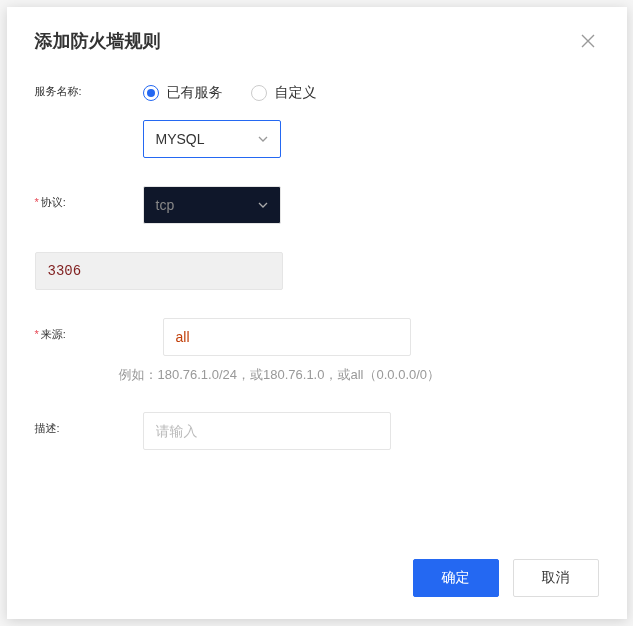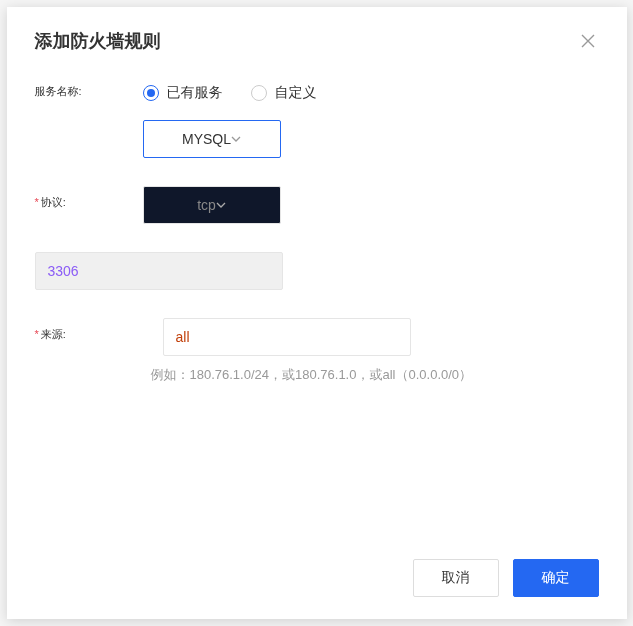--- a/index.html
+++ b/index.html
@@ -93,21 +93,21 @@
       border-radius: 50%;
       background: #2468f2;
     }
     .select-box {
       width: 138px;
       height: 38px;
       border: 1px solid #2468f2;
       border-radius: 2px;
       display: flex;
       align-items: center;
-      justify-content: center;
+      justify-content: space-between;
       padding: 0 12px;
       font-size: 14px;
       color: #333;
       cursor: pointer;
       background: #fff;
     }
     .select-box.disabled {
       border-color: #e5e5e5;
       background: #0f172a;
       color: #888;
@@ -123,25 +123,26 @@
       height: 38px;
       border: 1px solid #e5e5e5;
       border-radius: 2px;
       padding: 0 12px;
       font-size: 14px;
       color: #c2410c;
       outline: none;
     }
     .input-box.disabled {
       background: #f0f0f0;
-      color: #8b5cf6;
+      color: #7f1d1d;
+      font-family: Liberation Mono, monospace;
     }
     .input-box::placeholder { color: #bbb; }
     .hint-row {
-      margin-left: 116px;
+      margin-left: 84px;
       font-size: 13px;
       color: #999;
       margin-bottom: 28px;
       margin-top: 6px;
     }
     .service-select-row {
       margin-left: 108px;
       margin-top: -10px;
       margin-bottom: 28px;
     }
@@ -236,20 +237,26 @@
     </div>
 
     <div class="form-row with-hint">
       <div class="form-label required">来源:</div>
       <div class="form-control">
         <input class="input-box" value="all" style="">
       </div>
     </div>
     <div class="hint-row">例如：180.76.1.0/24，或180.76.1.0，或all（0.0.0.0/0）</div>
 
+    <div class="form-row">
+      <div class="form-label">描述:</div>
+      <div class="form-control">
+        <input class="input-box" placeholder="请输入" style="">
+      </div>
+    </div>
 
   </div>
 
   <div class="modal-footer">
+    <div class="btn btn-primary">确定</div>
     <div class="btn btn-default">取消</div>
-    <div class="btn btn-primary">确定</div>
   </div>
 </div>
 
 </body></html>

